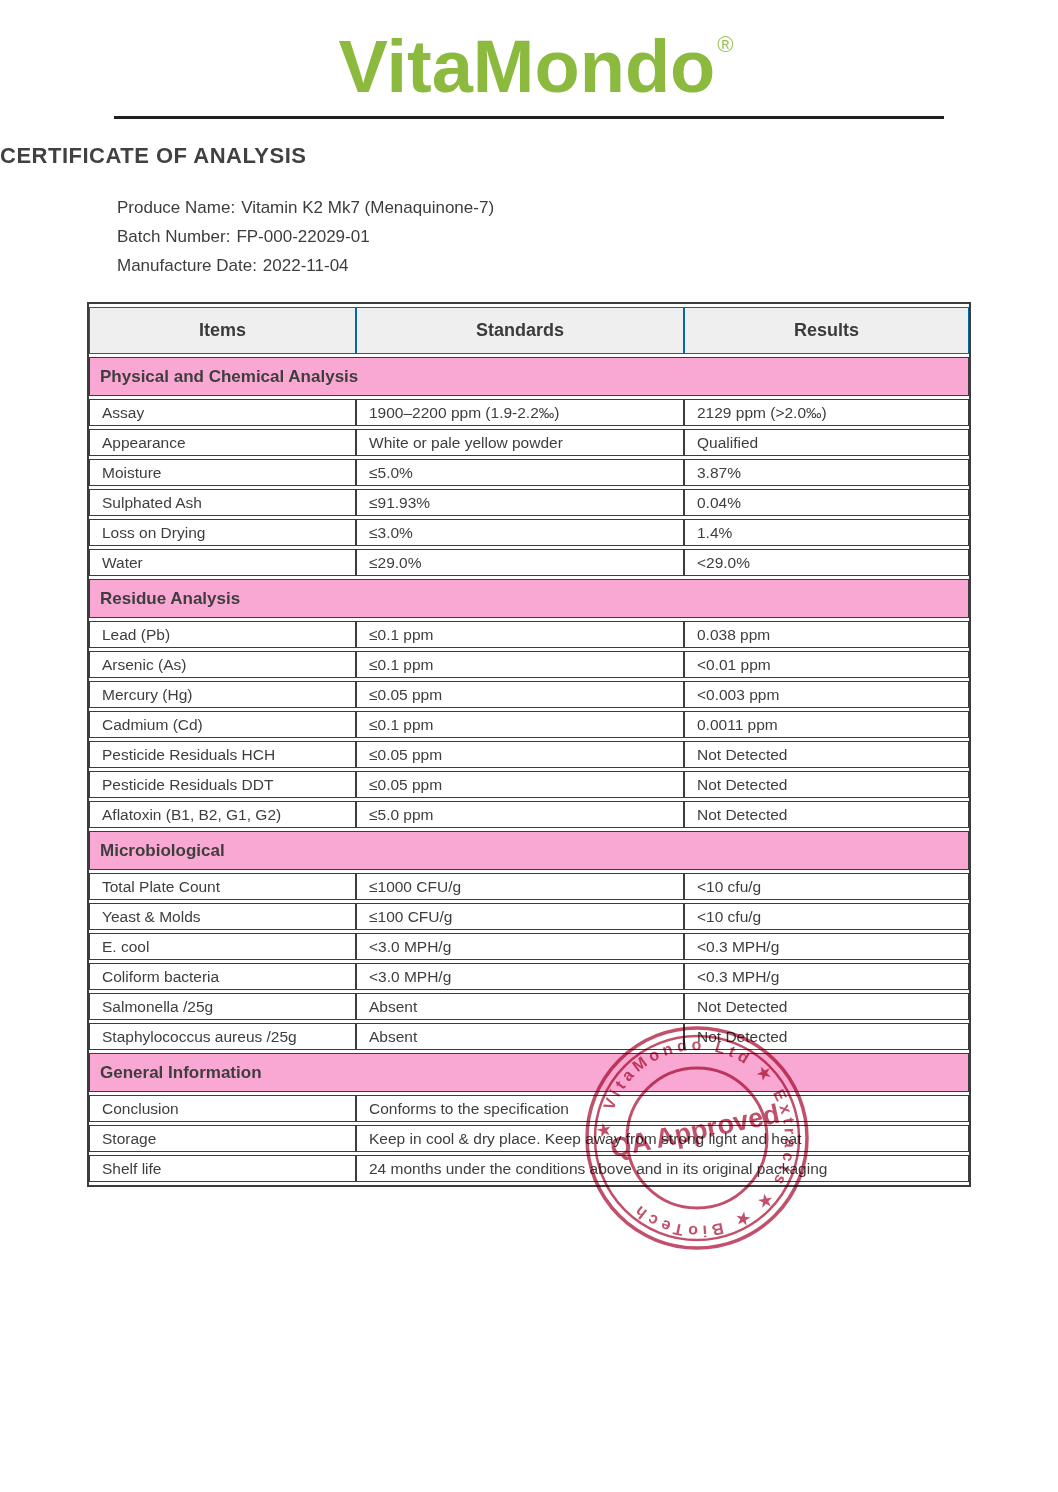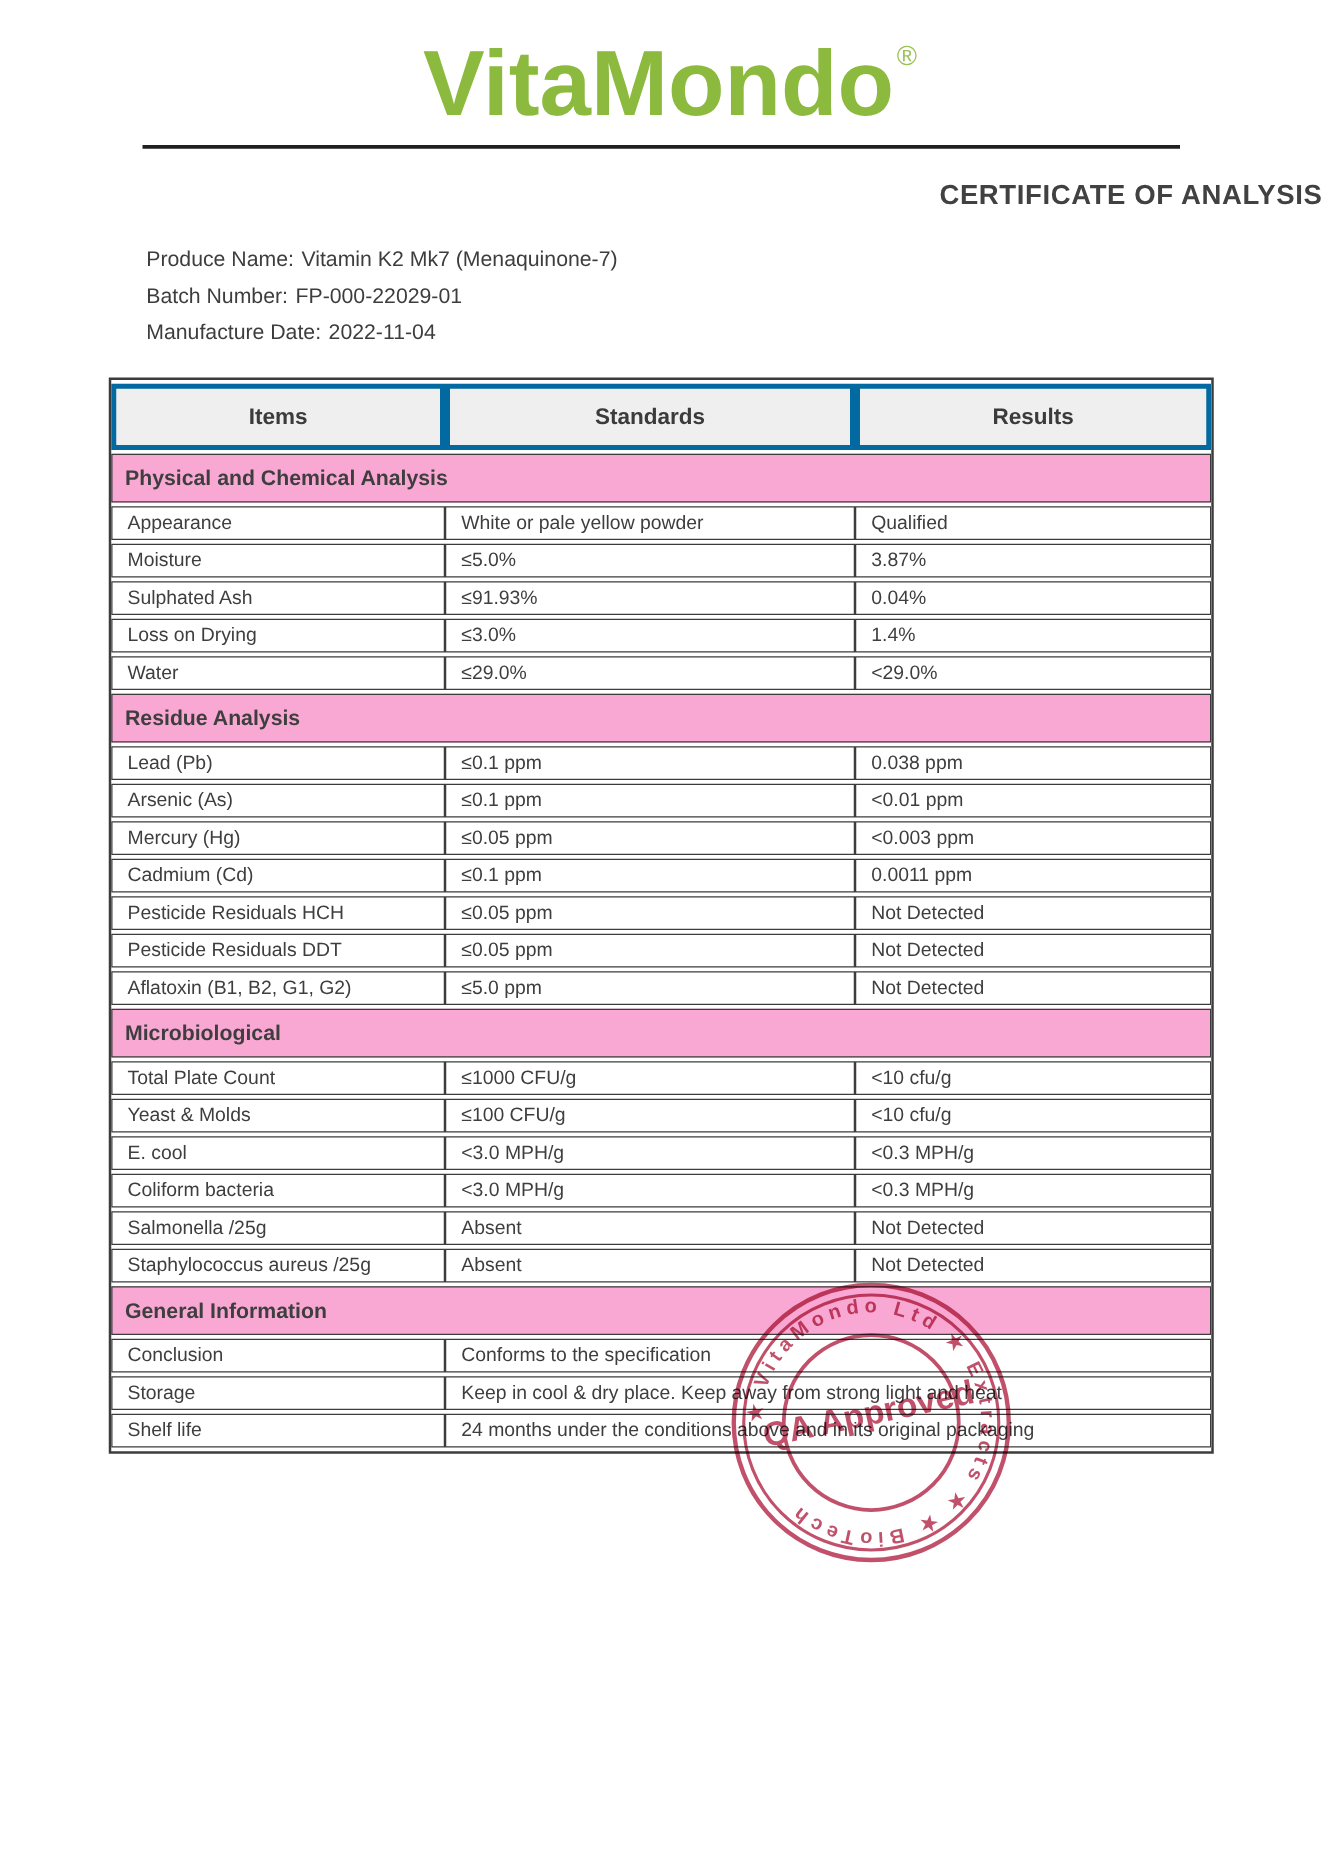--- a/index.html
+++ b/index.html
@@ -5,32 +5,32 @@
   html,body{margin:0;padding:0;}
   body{
     width:1058px;height:1492px;position:relative;background:#ffffff;
     font-family:"Liberation Sans",sans-serif;color:#3e3e3e;overflow:hidden;
   }
   
   .logo-wrap{padding-top:30px;text-align:center;line-height:1;padding-left:14px;}
   .logo{font-size:74px;font-weight:bold;color:#8cba3e;letter-spacing:0;}
   .reg{font-size:22px;font-weight:normal;color:#9cc257;vertical-align:40px;margin-left:2px;}
   .rule{width:830px;margin:12px auto 0;border:0;border-top:3px solid #202020;}
-  .doc-title{margin-top:24px;text-align:right;font-size:22px;font-weight:bold;
+  .doc-title{margin-top:24px;text-align:left;font-size:22px;font-weight:bold;
              letter-spacing:.5px;color:#414141;}
   
   .info{display:flex;margin:24px 0 0 117px;font-size:17px;line-height:29px;color:#3d3d3d;}
   .info-col.left{width:521px;}
   .info .value{margin-left:6px;}
   
   table.coa{width:880px;margin:22px auto 0;border-collapse:separate;border-spacing:0 3px;
             border:2px solid #3c3c3c;table-layout:fixed;}
   table.coa th{
     background:#efefef;font-size:18px;font-weight:bold;color:#3b3b3b;
-    padding:12px 0;border:4px solid #0369a1;text-align:center;margin-top:32px;
+    padding:12px 0;border:1px solid #0369a1;text-align:center;margin-top:32px;
   }
   table.coa td{
     border:1px solid #3c3c3c;padding:2px 12px;font-size:15.5px;line-height:21px;
     background:#fff;overflow:hidden;white-space:nowrap;
   }
   table.coa tr.section-row td{
     background:#f9a8d4;font-weight:bold;font-size:17px;padding:8px 10px;
   }
   
   .stamp{position:absolute;left:577px;top:1018px;width:240px;height:240px;
@@ -74,20 +74,25 @@
       <th>Items</th>
       <th>Standards</th>
       <th>Results</th>
     </tr>
   </thead>
   <tbody>
       <tr class="section-row">
         <td colspan="3">Physical and Chemical Analysis</td>
       </tr>
       <tr>
+        <td colspan="1">Assay</td>
+        <td colspan="1">1900–2200 ppm (1.9-2.2‰)</td>
+        <td colspan="1">2129 ppm (&gt;2.0‰)</td>
+      </tr>
+      <tr>
         <td colspan="1">Appearance</td>
         <td colspan="1">White or pale yellow powder</td>
         <td colspan="1">Qualified</td>
       </tr>
       <tr>
         <td colspan="1">Moisture</td>
         <td colspan="1">≤5.0%</td>
         <td colspan="1">3.87%</td>
       </tr>
       <tr>

